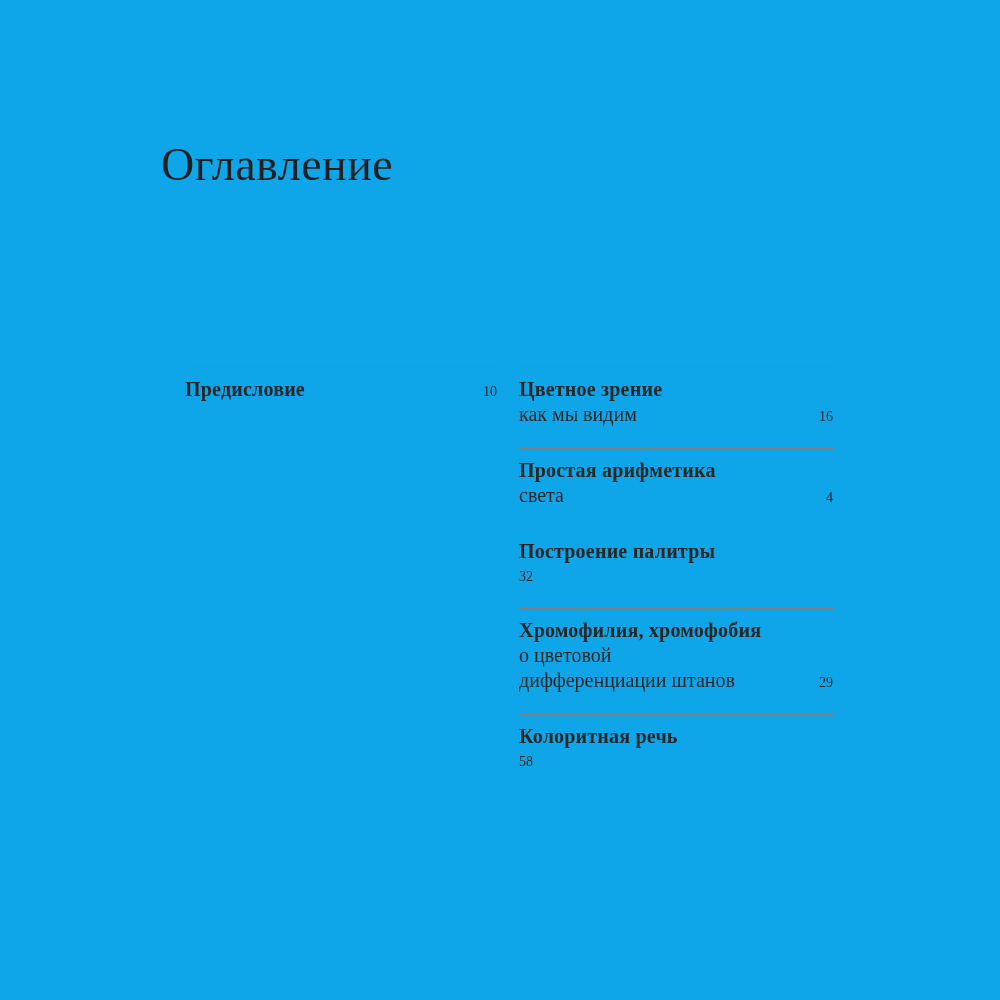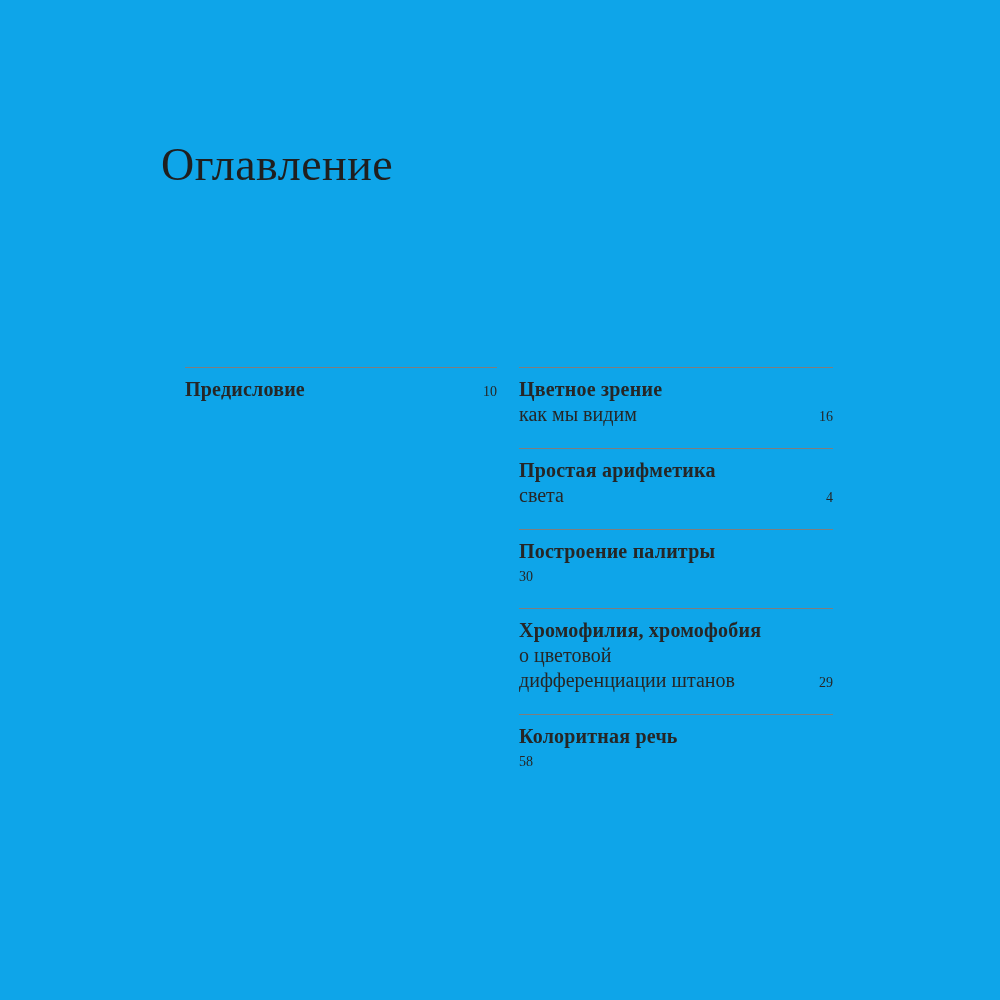--- a/index.html
+++ b/index.html
@@ -83,21 +83,21 @@
         <div class="entry-row sub-row">
           <span class="txt">света</span>
           <span class="pg">4</span>
         </div>
       </div>
       <div class="entry">
         <div class="entry-row title-row">
           <span class="txt">Построение палитры</span>
         </div>
         <div class="entry-row sub-row">
-          <span class="pg">30</span>
+          <span class="pg">32</span>
         </div>
       </div>
       <div class="entry">
         <div class="entry-row title-row">
           <span class="txt">Хромофилия, хромофобия</span>
         </div>
         <div class="entry-row sub-row">
           <span class="txt">о цветовой</span>
         </div>
         <div class="entry-row sub-row">

